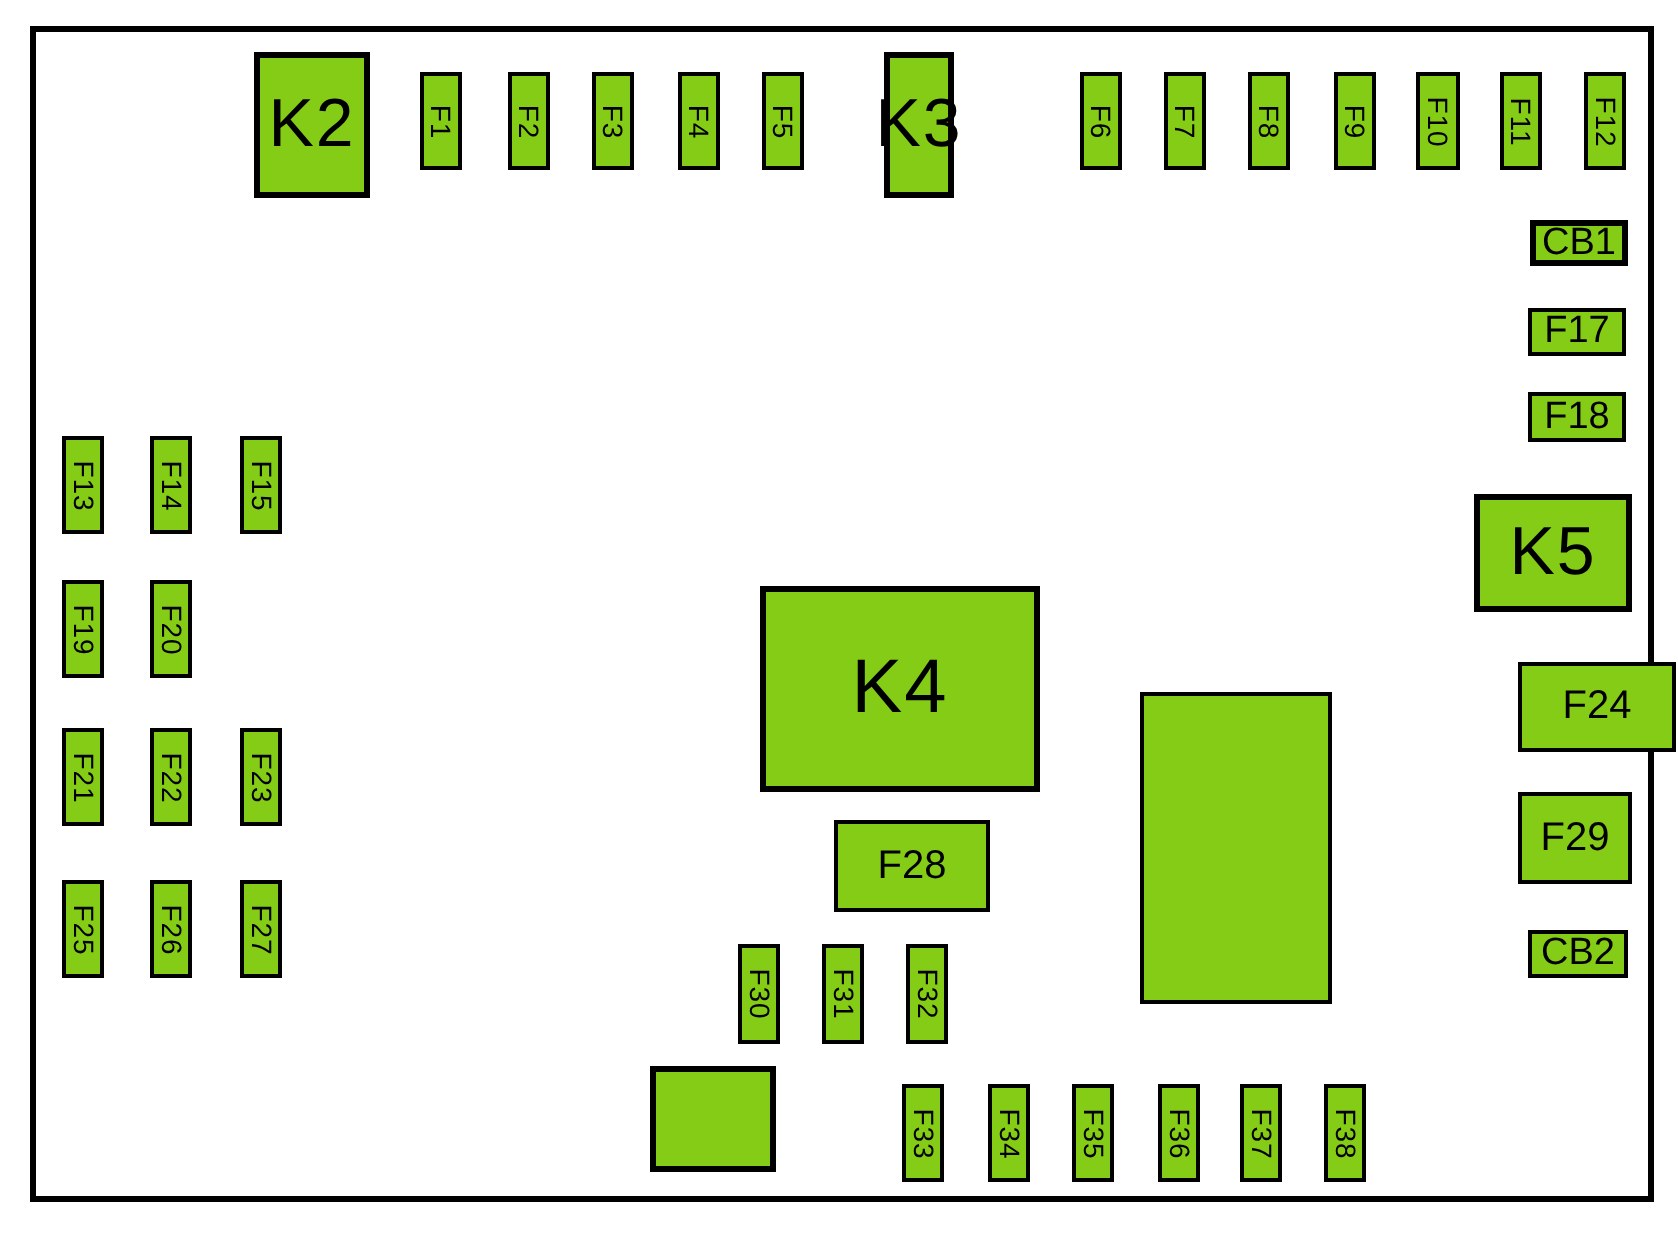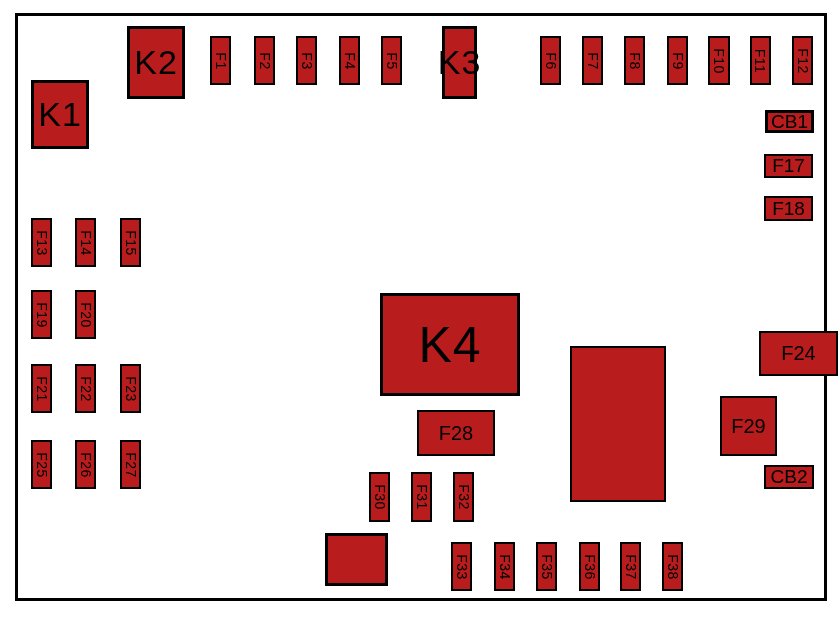--- a/index.html
+++ b/index.html
@@ -23,32 +23,32 @@
     width: 812px;
     height: 588px;
     border: 3px solid #000;
     box-sizing: border-box;
     background: #fff;
   }
   .box {
     position: absolute;
     box-sizing: border-box;
     border: 2px solid #000;
-    background: #b91c1c;
+    background: #84cc16;
     display: flex;
     align-items: center;
     justify-content: center;
     color: #000;
   }
   .relay {
     border-width: 3px;
     font-size: 34px;
     letter-spacing: 1px;
   }
-  .relay-k4 { font-size: 50px; }
+  .relay-k4 { font-size: 38px; }
   .fuse-m {
     font-size: 20px;
   }
   .fuse-s {
     font-size: 19px;
   }
   .cb-thick { border-width: 3px; }
   .vfuse {
     font-size: 14px;
   }
@@ -58,32 +58,32 @@
     letter-spacing: 0.5px;
   }
   .thick { border-width: 3px; }
 </style>
 </head>
 <body>
 
 <div class="stage">
   <div class="panel">
 
-    <div class="box relay" style="left:13px;top:64px;width:58px;height:69px;">
-        <span>K1</span>
-      </div>
     <div class="box relay" style="left:109px;top:10px;width:58px;height:73px;">
         <span>K2</span>
       </div>
     <div class="box relay" style="left:424px;top:10px;width:35px;height:73px;">
         <span>K3</span>
       </div>
     <div class="box relay relay-k4" style="left:362px;top:277px;width:140px;height:103px;">
         <span>K4</span>
       </div>
+    <div class="box relay" style="left:719px;top:231px;width:79px;height:59px;">
+        <span>K5</span>
+      </div>
 
     <div class="box vfuse" style="left:192px;top:20px;width:21px;height:49px;">
         <span class="vtxt">F1</span>
       </div>
     <div class="box vfuse" style="left:236px;top:20px;width:21px;height:49px;">
         <span class="vtxt">F2</span>
       </div>
     <div class="box vfuse" style="left:278px;top:20px;width:21px;height:49px;">
         <span class="vtxt">F3</span>
       </div>
@@ -121,21 +121,21 @@
       </div>
     <div class="box fuse-s" style="left:746px;top:138px;width:49px;height:24px;">
         <span>F17</span>
       </div>
     <div class="box fuse-s" style="left:746px;top:180px;width:49px;height:25px;">
         <span>F18</span>
       </div>
     <div class="box fuse-m" style="left:741px;top:315px;width:79px;height:45px;">
         <span>F24</span>
       </div>
-    <div class="box fuse-m" style="left:702px;top:380px;width:57px;height:60px;">
+    <div class="box fuse-m" style="left:741px;top:380px;width:57px;height:46px;">
         <span>F29</span>
       </div>
     <div class="box fuse-s" style="left:746px;top:449px;width:50px;height:24px;">
         <span>CB2</span>
       </div>
 
     <div class="box vfuse" style="left:13px;top:202px;width:21px;height:49px;">
         <span class="vtxt">F13</span>
       </div>
     <div class="box vfuse" style="left:57px;top:202px;width:21px;height:49px;">

